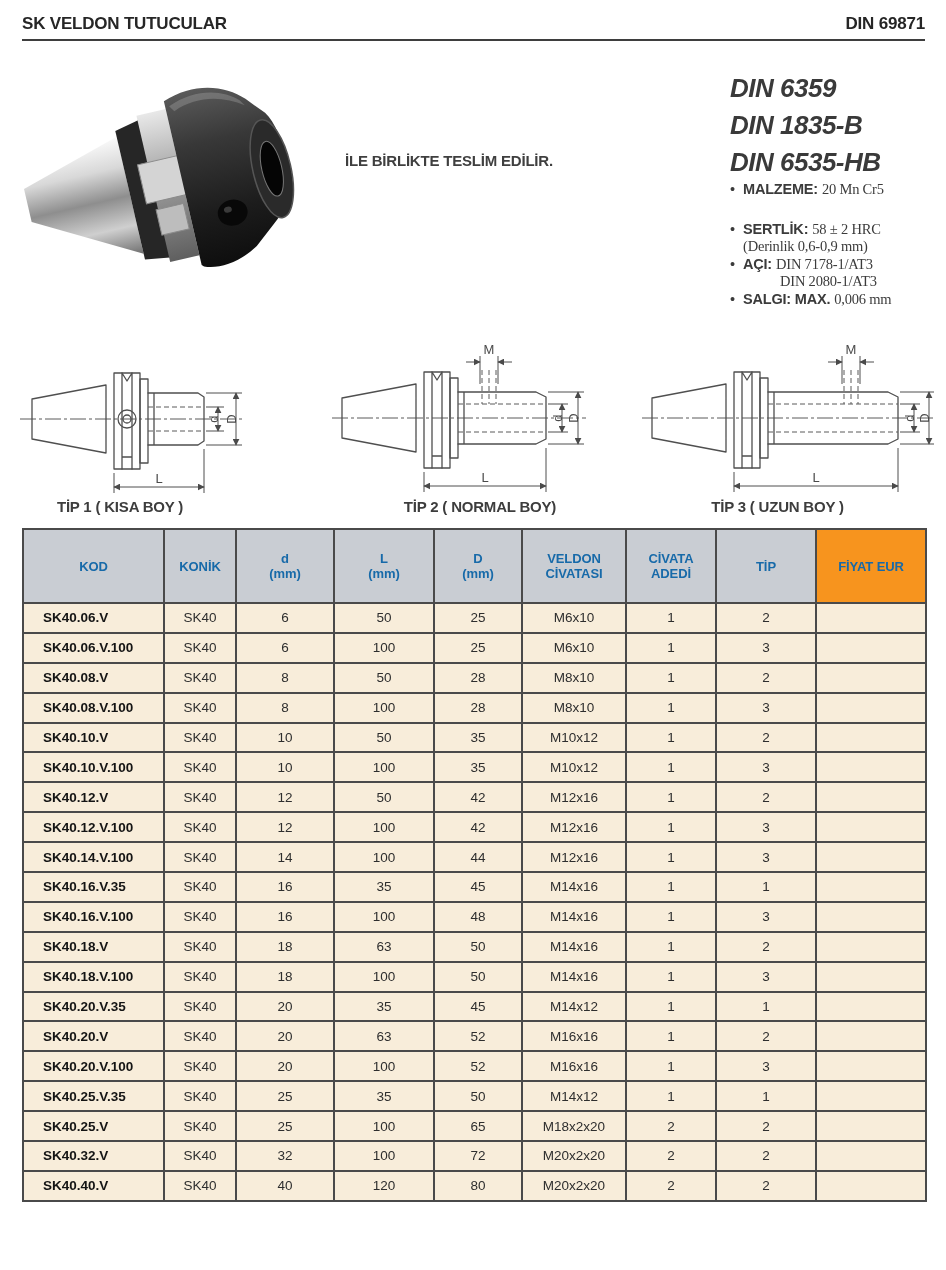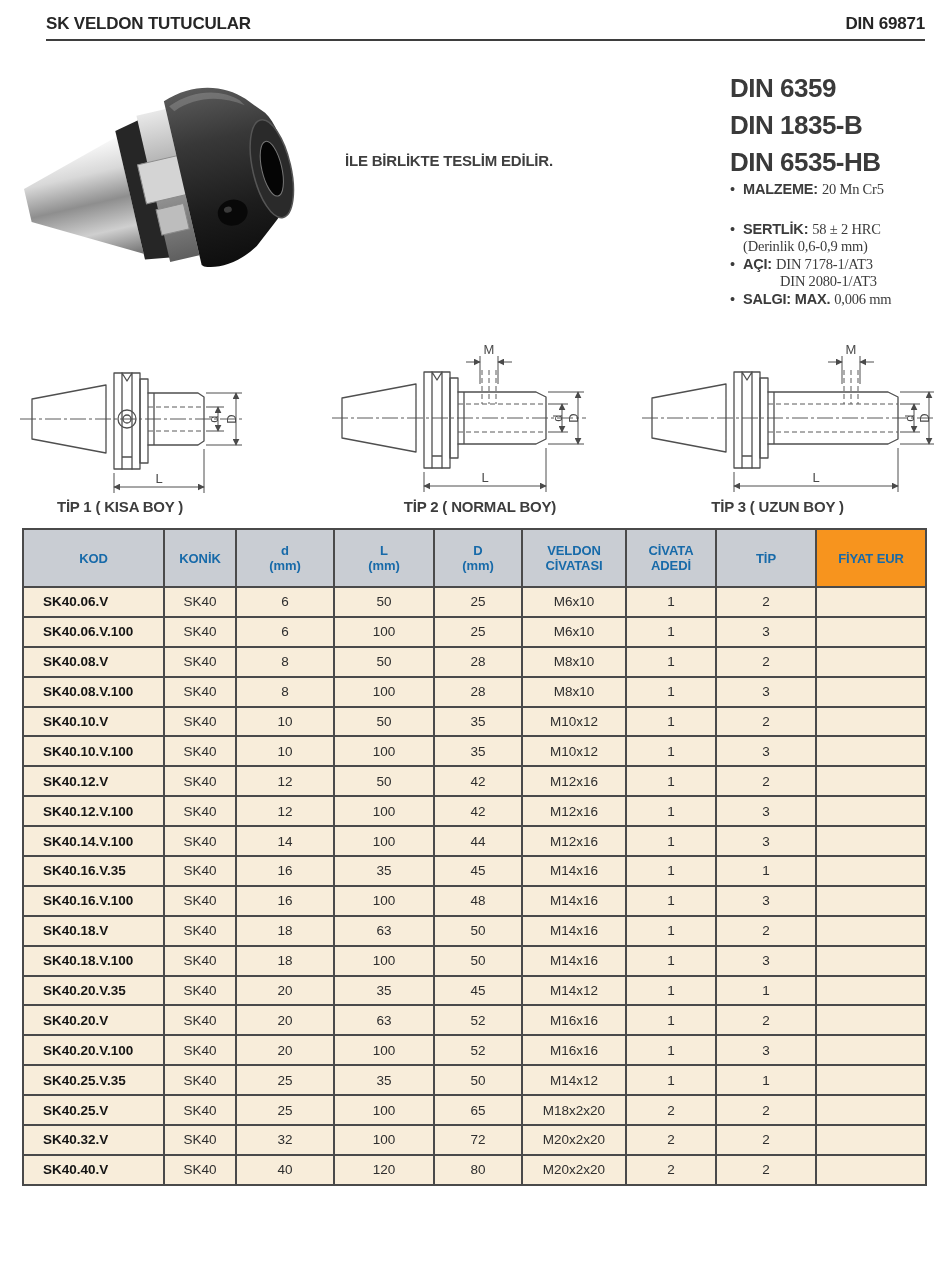--- a/index.html
+++ b/index.html
@@ -10,32 +10,32 @@
     --grid:#4a4a4a;
     --ink:#2e2e2e;
   }
   html,body{margin:0;padding:0;background:#fff;}
   .page{position:relative;width:946px;height:1270px;background:#fff;overflow:hidden;
         font-family:"Liberation Sans",sans-serif;}
 
   
   .topbar{position:absolute;top:0;left:22px;right:21px;padding-top:14px;padding-bottom:5px;
           display:flex;justify-content:space-between;align-items:flex-end;
-          border-bottom:2px solid #3e3e3e;margin-left:24px;}
+          border-bottom:2px solid #3e3e3e;}
   .topbar .t{font-size:17px;font-weight:bold;color:#262626;letter-spacing:-0.2px;}
 
   
   .photo{position:absolute;left:12px;top:76px;width:302px;height:232px;}
 
   
   .note{position:absolute;left:345px;top:150px;font-size:15px;font-weight:bold;
         color:#3f3f3f;line-height:21px;letter-spacing:-0.2px;}
 
   
-  .standards{position:absolute;left:730px;top:70px;color:#3a3a3a;}
+  .standards{position:absolute;left:730px;top:70px;color:#3a3a3a;font-style:italic;}
   .standards div{font-size:26px;font-weight:bold;line-height:37px;letter-spacing:-0.5px;}
 
   
   .specs{position:absolute;left:730px;top:181px;width:216px;color:#3b3b3b;
          font-size:14.5px;line-height:17.5px;letter-spacing:-0.2px;}
   .spec{display:flex;}
   .spec .b{width:13px;flex:none;}
   .spec b{font-weight:bold;}
   .spec .v{margin-left:4px;font-family:Liberation Serif, serif;}
   .spec.nolabel .v{margin-left:0;}
@@ -50,21 +50,21 @@
   .draw .dim{stroke:#4f4f4f;stroke-width:1;fill:none;}
   .draw text{font-size:13px;fill:#4a4a4a;font-family:"Liberation Sans",sans-serif;}
   .cap{position:absolute;top:498px;font-size:15px;font-weight:bold;color:#3d3d3d;
        text-align:center;letter-spacing:-0.2px;}
 
   
   table.data{position:absolute;left:22px;top:528px;width:903px;
              border-collapse:collapse;table-layout:fixed;}
   table.data th{background:var(--header-bg);color:var(--header-blue);
                 border:2px solid var(--grid);font-size:13px;font-weight:bold;
-                height:56px;line-height:15px;padding:0;letter-spacing:-0.1px;}
+                height:56px;line-height:15px;padding:8px;letter-spacing:-0.1px;}
   table.data th.price{background:var(--accent-orange);}
   table.data td{background:var(--row-bg);border:2px solid var(--grid);
                 font-size:13.5px;color:var(--ink);text-align:center;
                 height:27.9px;padding:0;}
   table.data td.kod{text-align:left;padding-left:19px;font-weight:bold;color:#141414;}
 </style>
 </head>
 <body>
 
 <div class="page">

